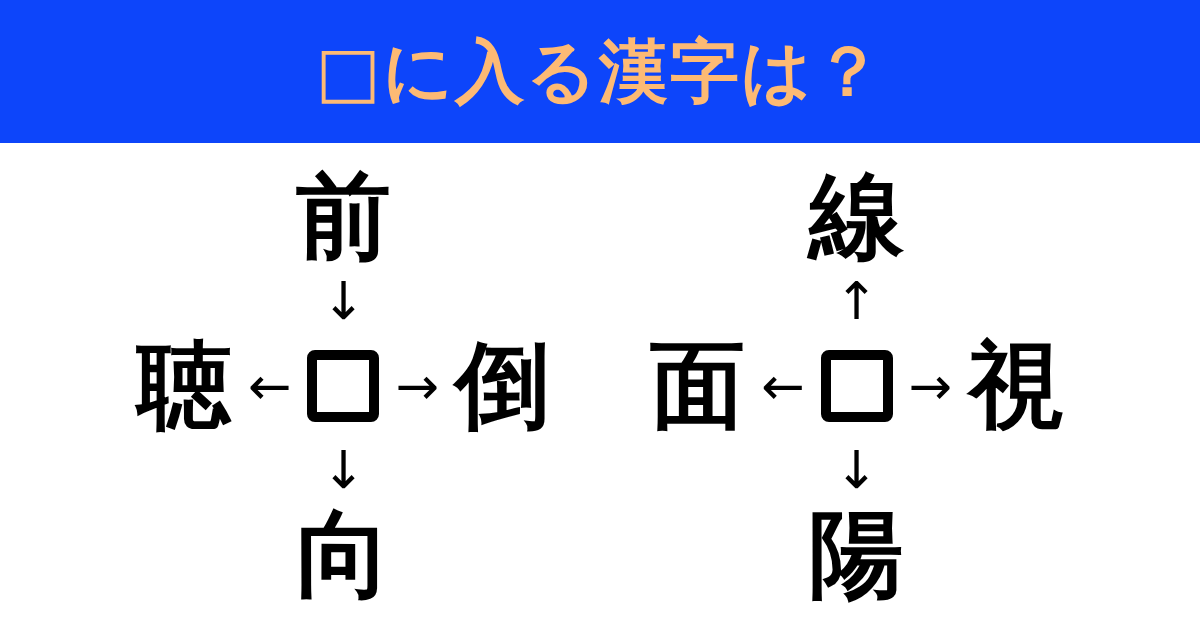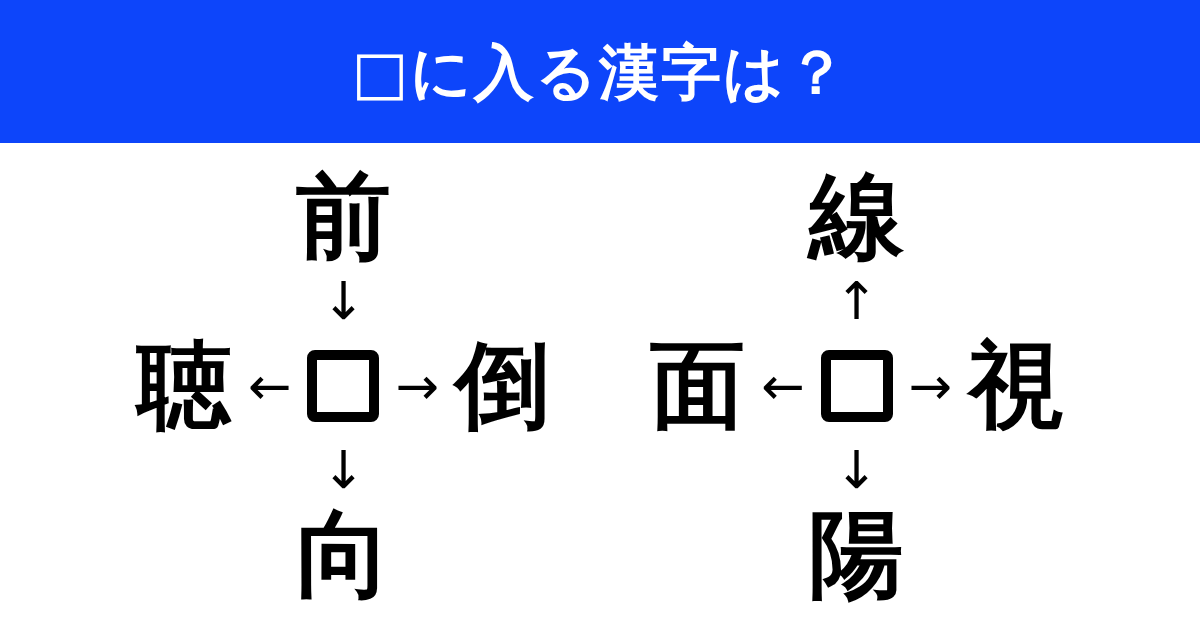--- a/index.html
+++ b/index.html
@@ -19,22 +19,22 @@
   }
   .header {
     height: 143px;
     background: #0d45fa;
     display: flex;
     align-items: center;
     justify-content: center;
     flex: 0 0 auto;
   }
   .header .title {
-    color: #ffffff;
-    font-size: 60px;
+    color: #fdba74;
+    font-size: 69px;
     font-weight: bold;
     letter-spacing: 2px;
     line-height: 1;
     white-space: nowrap;
   }
   .main {
     flex: 1 1 auto;
     display: flex;
     justify-content: center;
     align-items: center;

